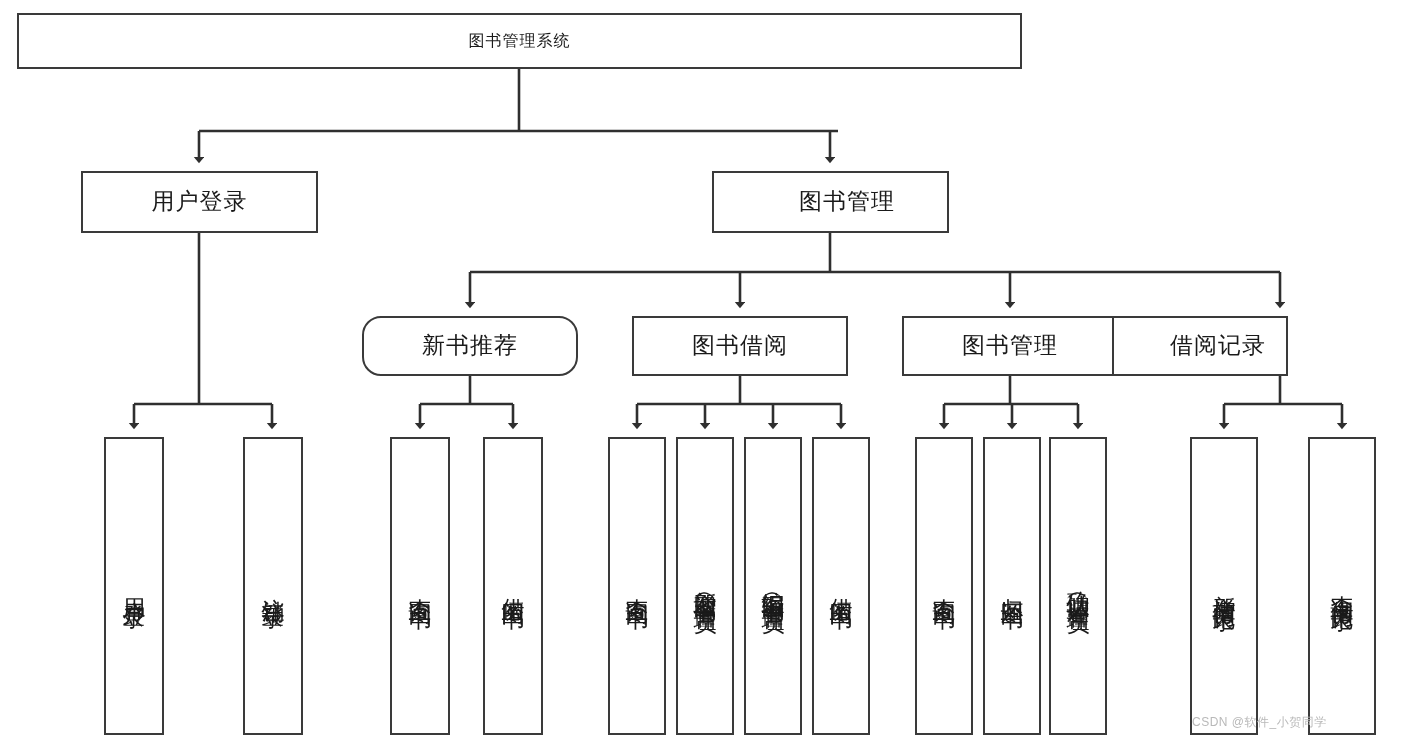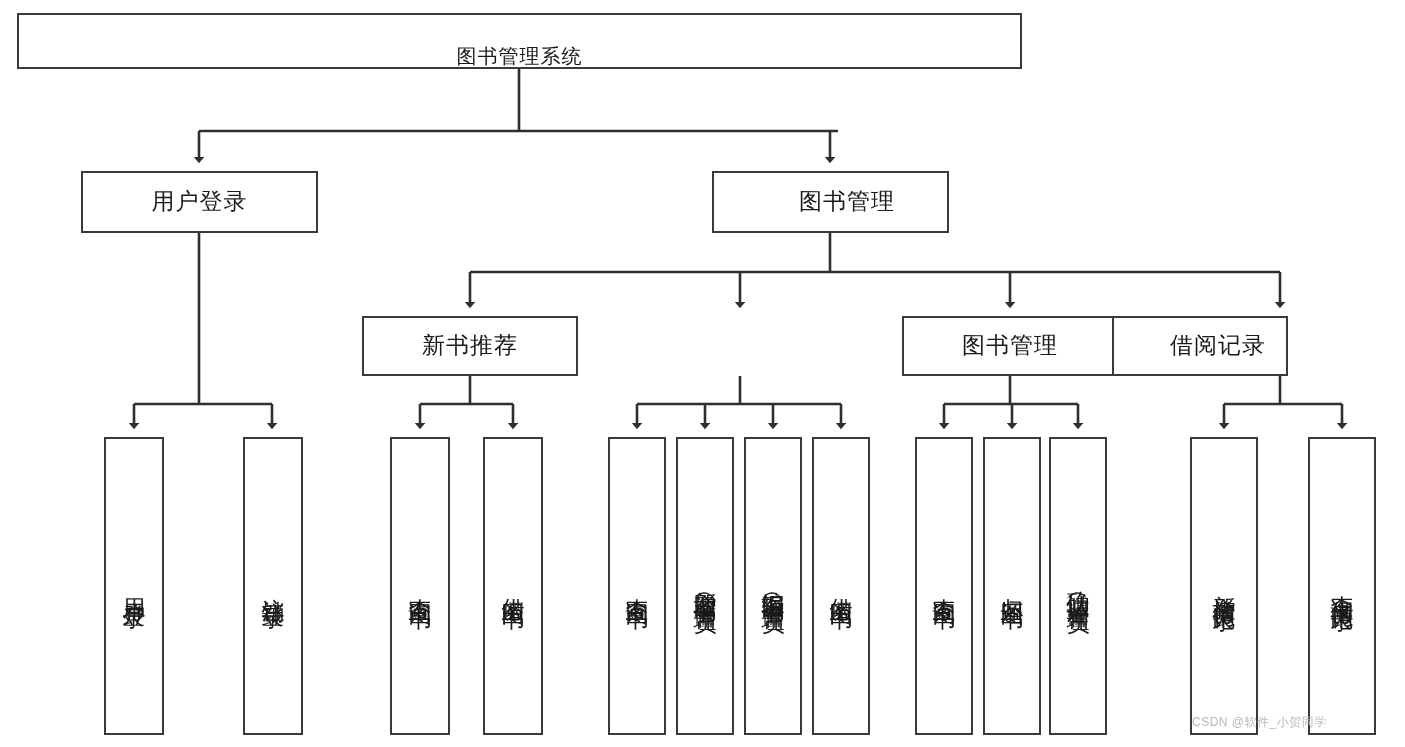--- a/index.html
+++ b/index.html
@@ -47,22 +47,21 @@
     font-size: 23px;
     line-height: 1.0;
     letter-spacing: 3px;
     align-items: center;
     justify-content: center;
     text-align: center;
     white-space: nowrap;
     padding: 4px 0;
   }
   .node-root {
-    font-size: 20px;
-    align-items: flex-end;
+    font-size: 16px;
   }
   .watermark {
     position: absolute;
     font-size: 12px;
     color: #b9b9b9;
     white-space: nowrap;
     letter-spacing: 0.5px;
   }
 </style>
 </head>
@@ -125,22 +124,25 @@
     <span>图书管理系统</span>
   </div>
 
   <div class="node node-h" style="left:81px; top:171px; width:237px; height:62px;">
     <span>用户登录</span>
   </div>
   <div class="node node-h" style="left:712px; top:171px; width:237px; height:62px;padding-left:33px;">
     <span>图书管理</span>
   </div>
 
-  <div class="node node-h" style="left:362px; top:316px; width:216px; height:60px;">
+  <div class="node node-h" style="left:362px; top:316px; width:216px; height:60px;border-radius:19px;">
     <span>新书推荐</span>
+  </div>
+  <div class="node node-h" style="left:632px; top:316px; width:216px; height:60px;">
+    <span>图书借阅</span>
   </div>
   <div class="node node-h" style="left:902px; top:316px; width:216px; height:60px;">
     <span>图书管理</span>
   </div>
   <div class="node node-h" style="left:1112px; top:316px; width:176px; height:60px;padding-left:36px;">
     <span>借阅记录</span>
   </div>
 
   <div class="node node-v" style="left:104px; top:437px; width:60px; height:298px;">
     <span>用户登录</span>

